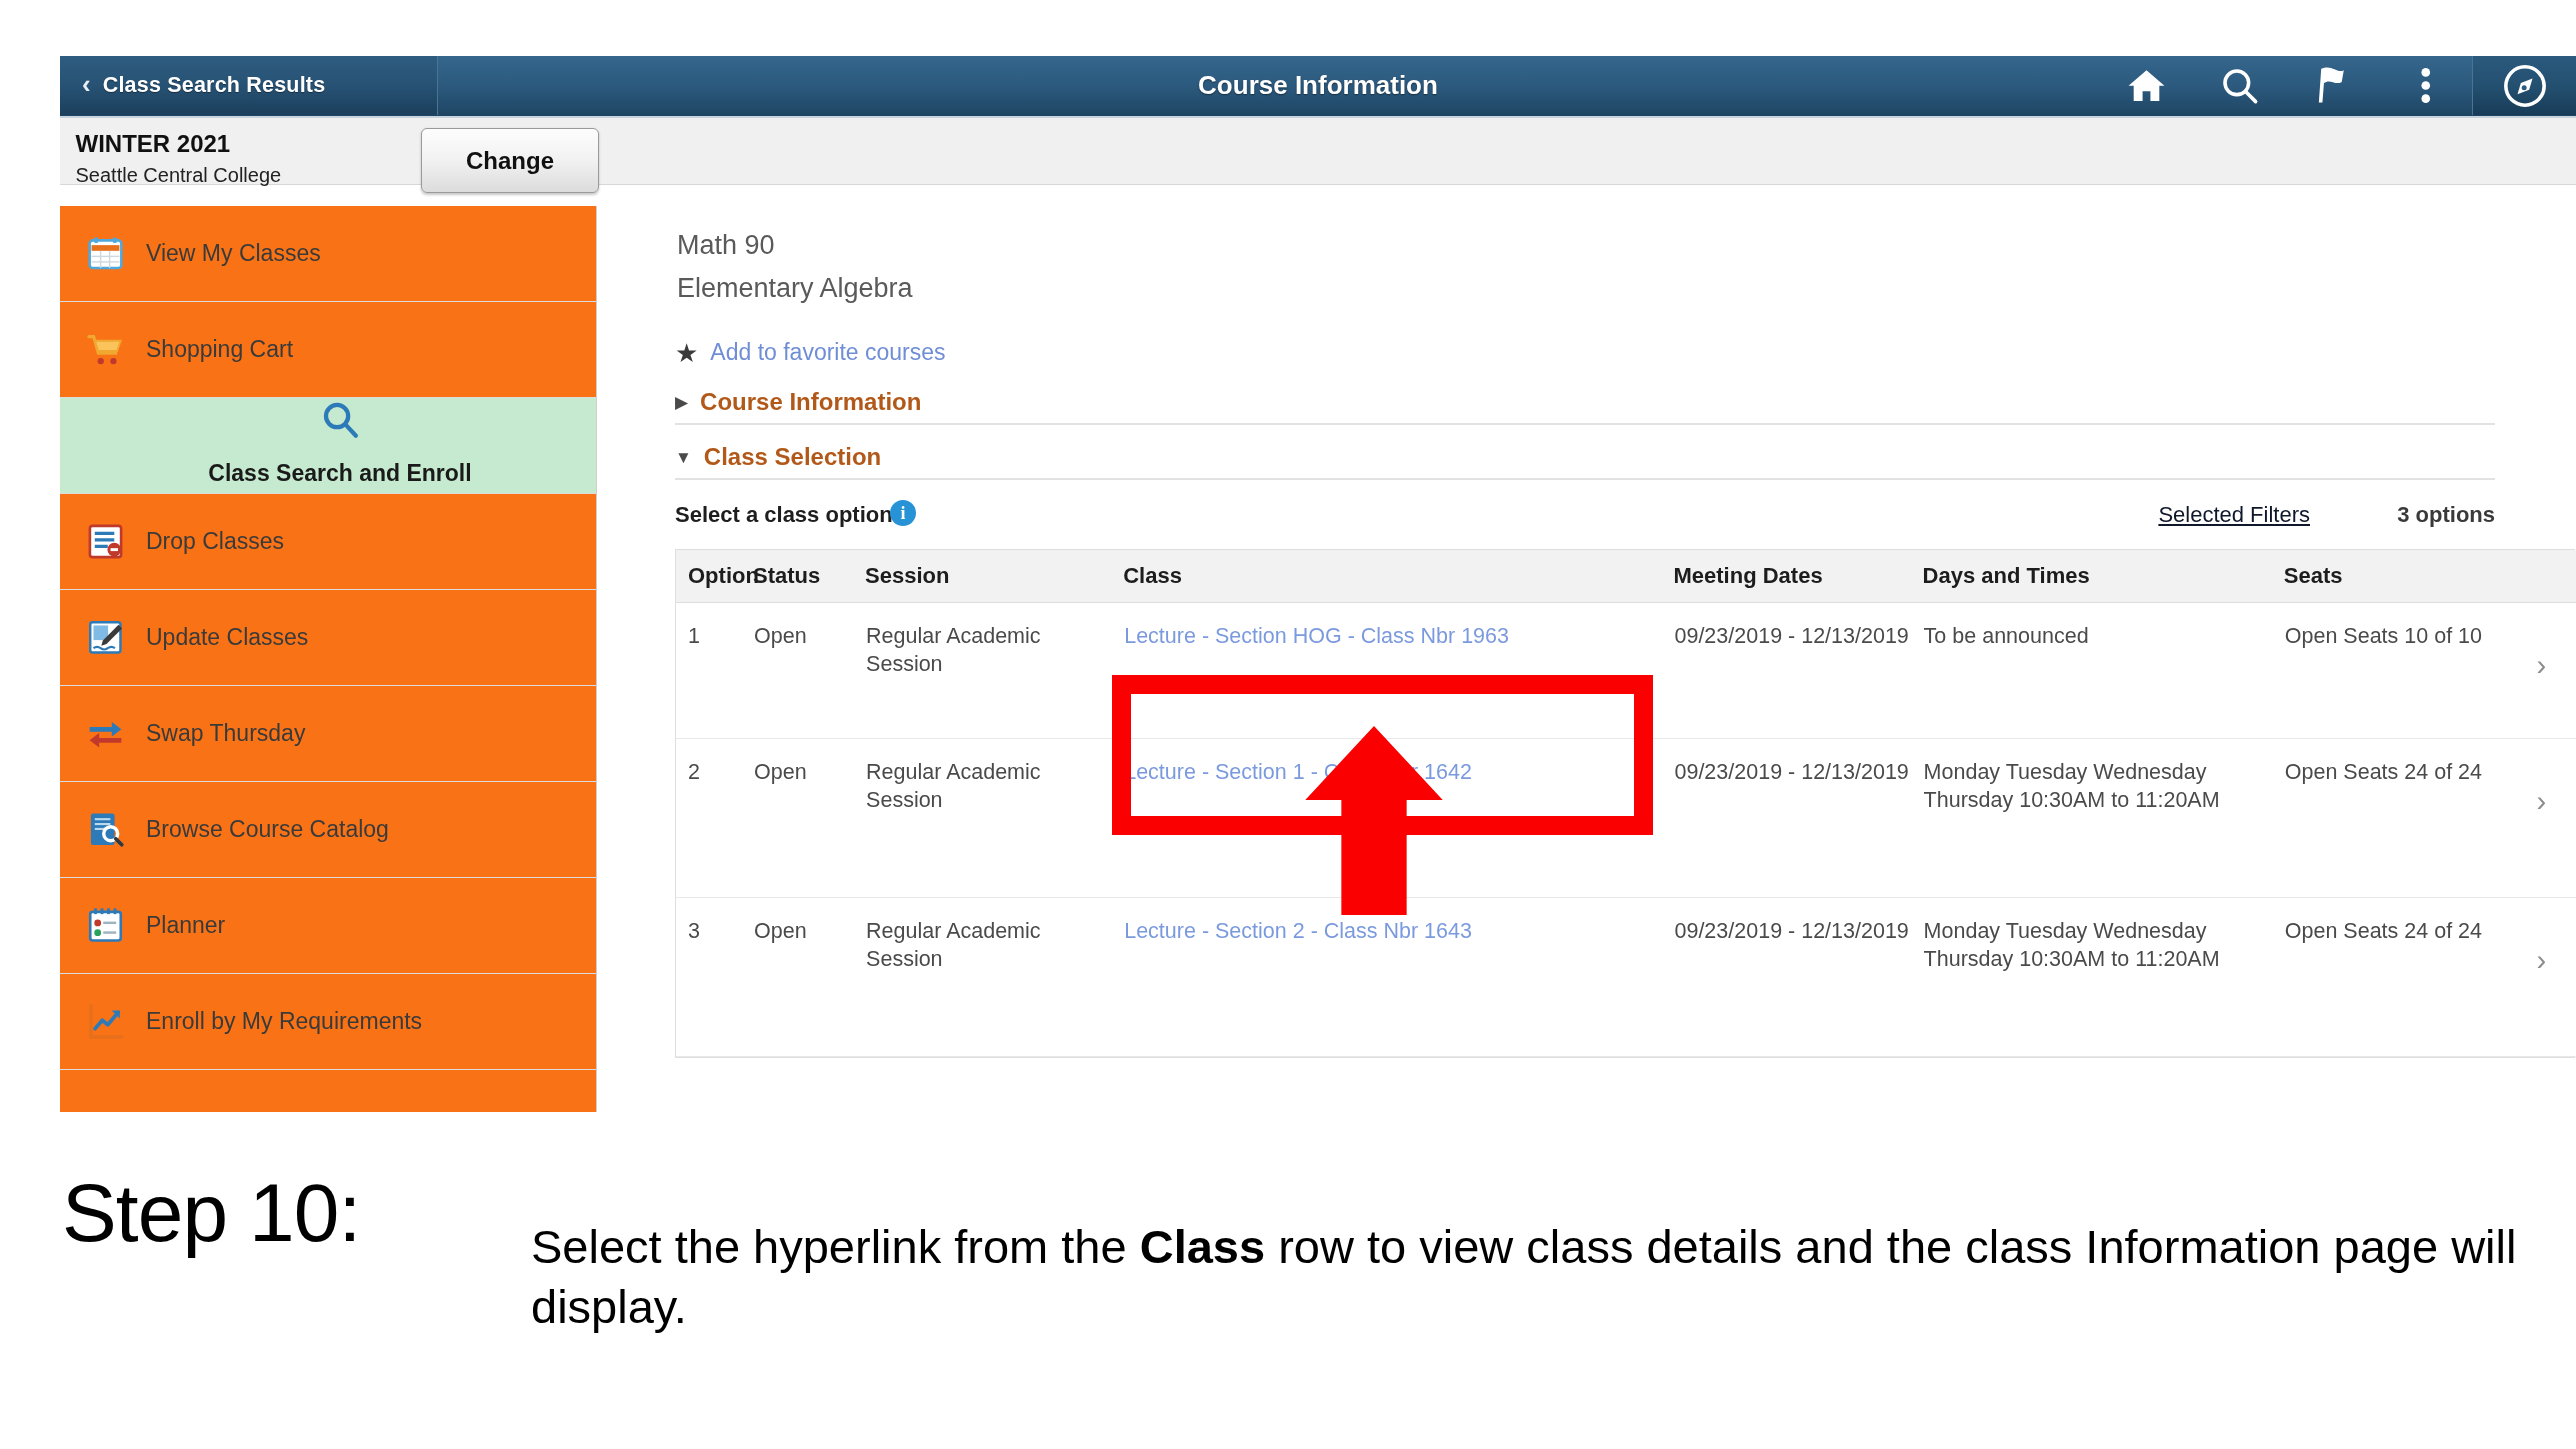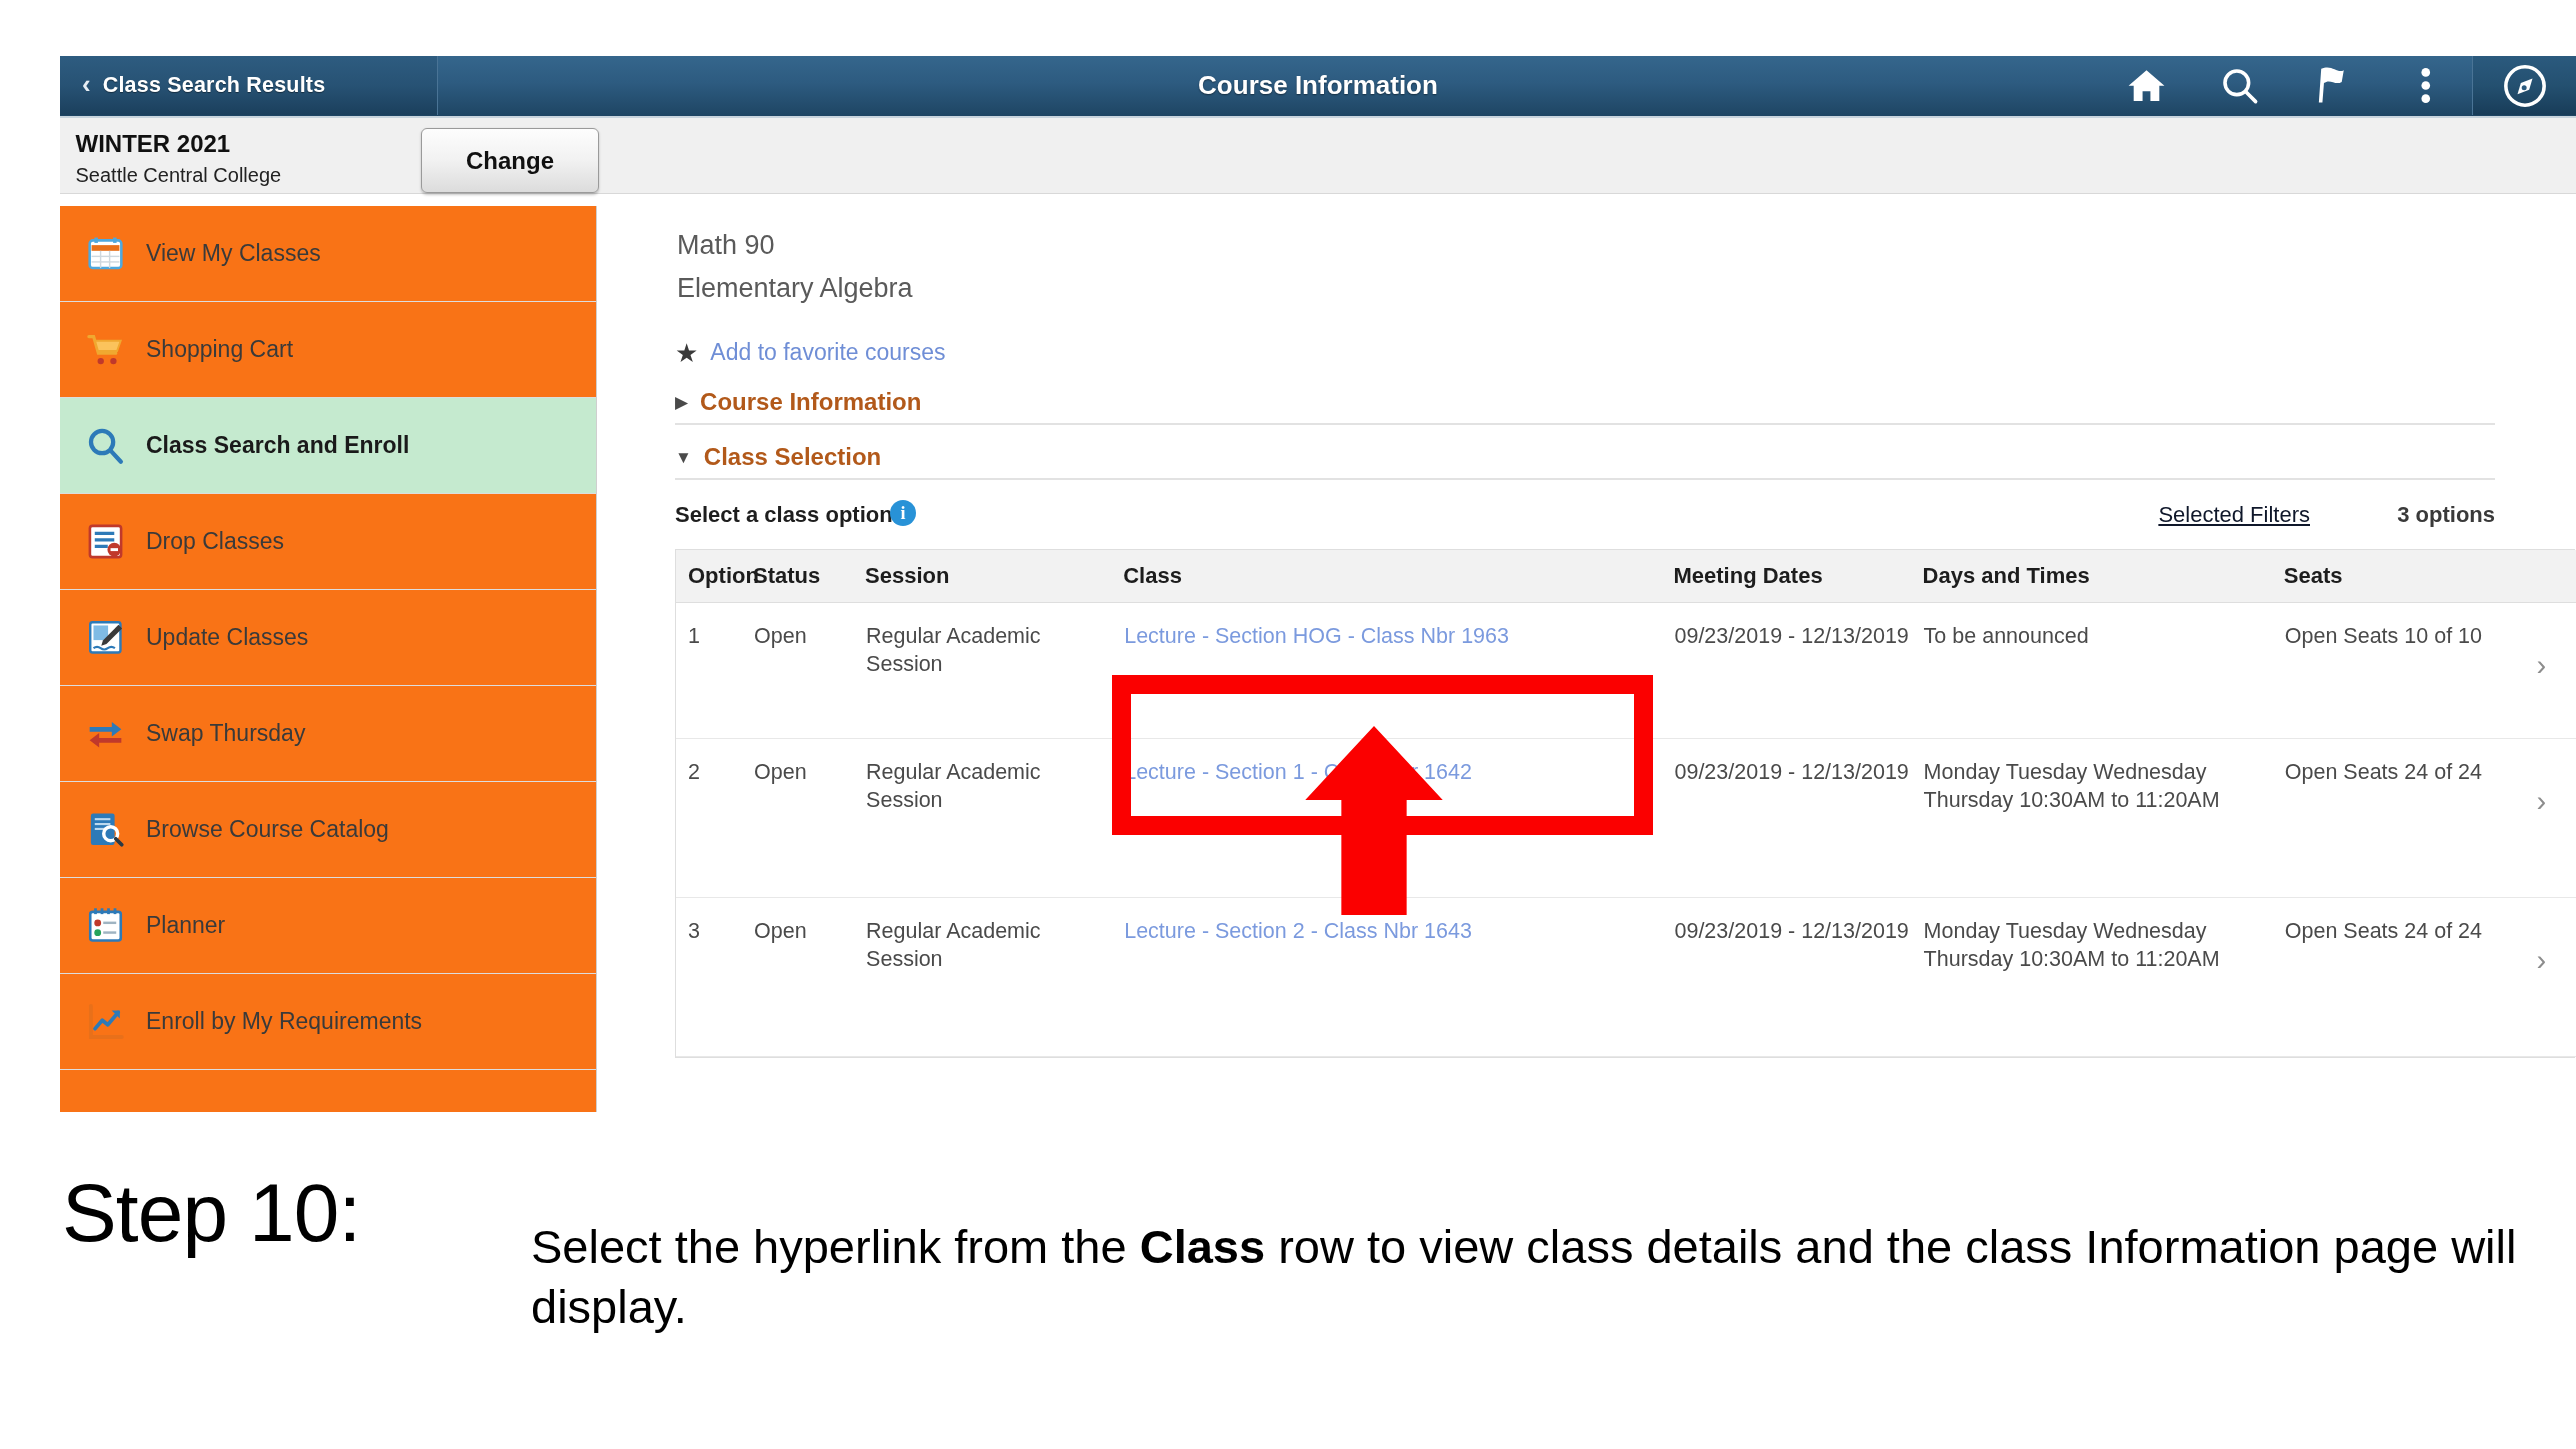--- a/index.html
+++ b/index.html
@@ -53,21 +53,21 @@
     cursor:pointer;
   }
   .tb-icon svg{display:block;}
   .tb-icon.compass{
     background:linear-gradient(to bottom,#2b5a7e 0%,#245070 50%,#183c58 100%);
     border-left:0.9px solid #4a7496;width:103px;
   }
 
   
   .termbar{
-    position:absolute;left:0;top:62px;width:2516px;height:76px;
+    position:absolute;left:0;top:62px;width:2516px;height:67px;
     background:#f0f0f0;border-bottom:0.9px solid #d8d8d8;box-sizing:border-box;
   }
   .term-name{
     position:absolute;left:15.5px;top:12px;font-size:24px;font-weight:bold;color:#111;
   }
   .term-school{
     position:absolute;left:15.5px;top:46px;font-size:20px;color:#222;
   }
   .change-btn{
     position:absolute;left:361px;top:10.3px;width:176px;height:63px;
@@ -80,21 +80,21 @@
 
   
   .sidebar{
     position:absolute;left:0;top:150px;width:537px;height:906px;
     background:#f97316;border-right:1.7px solid #cfcfcf;box-sizing:border-box;
   }
   .nav-item{
     height:96px;display:flex;align-items:center;gap:19px;padding-left:24px;
     border-bottom:0.9px solid #dddddd;box-sizing:border-box;cursor:pointer;
   }
-  .nav-item.active{background:#c5eacf;}
+  .nav-item.active{background:#c5eacf;flex-direction:column;}
   .nav-label{font-size:23px;color:#3a3a3a;}
   .nav-item.active .nav-label{font-weight:bold;color:#1a1a1a;}
   .nav-ico{width:43px;height:43px;flex:0 0 43px;display:flex;align-items:center;justify-content:center;}
   .nav-ico svg{display:block;}
 
   .content{
     position:absolute;left:538px;top:150px;width:1978px;height:906px;
     background:#ffffff;box-sizing:border-box;
   }
   .course-num{position:absolute;left:79px;top:24px;font-size:27px;color:#5a5a5a;}

